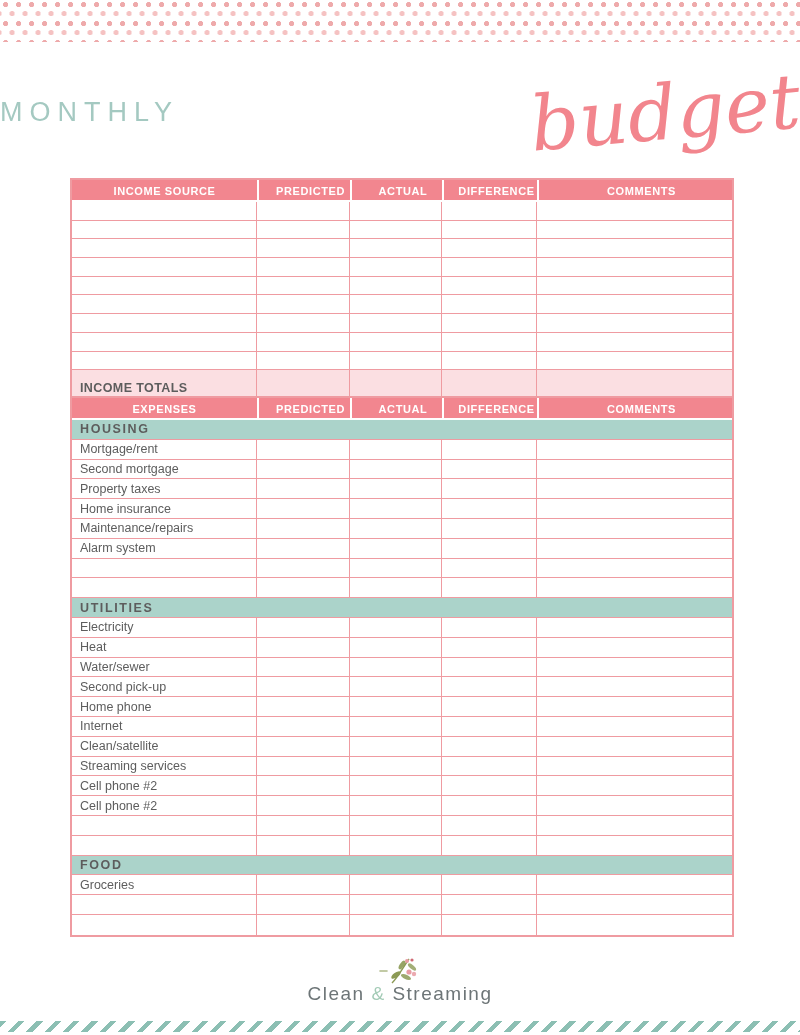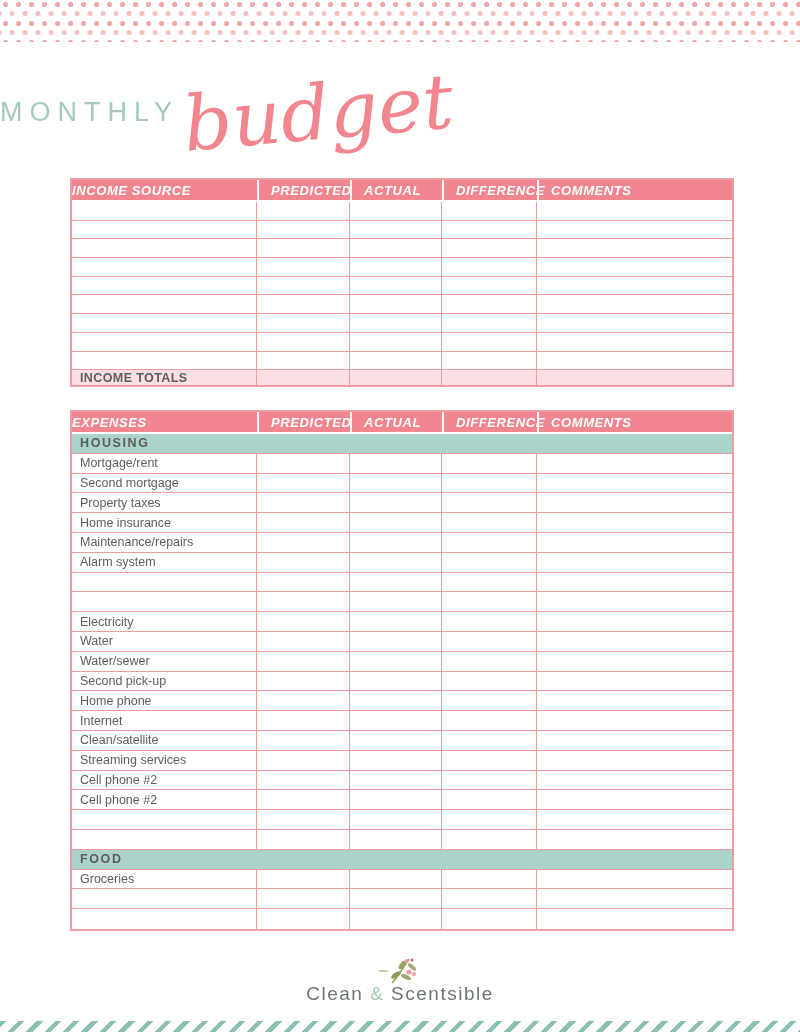--- a/index.html
+++ b/index.html
@@ -31,61 +31,60 @@
     position:absolute;top:0;left:0;width:800px;height:42px;
     background-image:
       radial-gradient(circle at 2.6px 2.6px, var(--dot-pink) 2.3px, transparent 2.9px),
       radial-gradient(circle at 2.6px 2.6px, var(--dot-pink-light) 2.3px, transparent 2.9px);
     background-size:13px 19px,13px 19px;
     background-position:3px 2px,9.5px 11px;
   }
   
   .title-row{
     position:absolute;top:42px;left:0;width:800px;height:130px;
-    display:flex;align-items:center;justify-content:flex-start;
+    display:flex;align-items:center;justify-content:space-between;
   }
   .title-side{
     font-size:27px;letter-spacing:7px;font-weight:500;
     color:var(--title-sage);margin-top:10px;
   }
   .title-script{
     font-family:"DejaVu Serif",serif;font-style:italic;
     font-size:76px;line-height:1;color:var(--script-pink);
     margin:0 0 0 4px;position:relative;top:6px;
     transform:rotate(-5deg);
   }
   
   table.budget{
     position:absolute;left:70px;width:660px;
     border-collapse:separate;border-spacing:0;table-layout:fixed;
     border:2px solid var(--grid-pink);
     background:#fff;
   }
   #income-table{top:178px;}
-  #expenses-table{top:410px;}
+  #expenses-table{top:396px;}
   table.budget th{
     background:var(--header-pink);color:#fff;
-    font-size:13px;font-weight:bold;letter-spacing:.6px;
-    height:22px;padding:1px 0 0 0;text-align:left;
+    font-size:11px;font-weight:bold;letter-spacing:.6px;
+    height:22px;padding:1px 0 0 0;text-align:center;
     border-bottom:2px solid #fff;
-    font-style:italic;
   }
   table.budget th + th{border-left:2px solid #fff;padding-left:12px;}
   table.budget td{
     height:18.7px;padding:0 0 0 8px;
     font-size:12.5px;color:var(--label-gray);
     border-right:1px solid var(--grid-pink);
     border-bottom:1px solid var(--grid-pink);
     overflow:hidden;white-space:nowrap;
   }
   #expenses-table td{height:19.8px;}
   table.budget td:last-child{border-right:none;}
   table.budget tr:last-child td{border-bottom:none;}
   tr.totals-row td{
-    background:var(--totals-bg);height:15px;
+    background:var(--totals-bg);height:36px;
   }
   td.totals-label{
     color:var(--totals-text);font-weight:bold;font-size:13px;letter-spacing:.4px;
   }
   td.section-bar{
     background:var(--section-teal);color:#fff;
     text-align:left;font-weight:bold;font-size:12.5px;letter-spacing:1.6px;
     height:18px;padding:0;
   }
   
@@ -277,28 +276,31 @@
         <td></td>
       </tr>
       <tr>
         <td class="label"></td>
         <td></td>
         <td></td>
         <td></td>
         <td></td>
       </tr>
       <tr>
+        <td class="section-bar" colspan="5">UTILITIES</td>
+      </tr>
+      <tr>
         <td class="label">Electricity</td>
         <td></td>
         <td></td>
         <td></td>
         <td></td>
       </tr>
       <tr>
-        <td class="label">Water</td>
+        <td class="label">Heat</td>
         <td></td>
         <td></td>
         <td></td>
         <td></td>
       </tr>
       <tr>
         <td class="label">Water/sewer</td>
         <td></td>
         <td></td>
         <td></td>
@@ -403,17 +405,17 @@
     <ellipse cx="26" cy="12" rx="5" ry="2.2" fill="var(--leaf-green,#8c9a55)" transform="rotate(-55 26 12)" opacity="0.9"></ellipse>
     <ellipse cx="36" cy="14" rx="5" ry="2.1" fill="var(--leaf-green,#8c9a55)" transform="rotate(40 36 14)" opacity="0.8"></ellipse>
     <circle cx="33" cy="19" r="2.6" fill="var(--berry-pink,#e89ba2)"></circle>
     <circle cx="38" cy="21" r="2.2" fill="var(--berry-pink,#e89ba2)" opacity="0.85"></circle>
     <circle cx="31" cy="8" r="2" fill="var(--berry-pink,#e89ba2)"></circle>
     <circle cx="36" cy="7" r="1.6" fill="#cf6a74"></circle>
   </svg>
   <div class="brand-line">
     <span>Clean</span>
     <span class="brand-amp">&amp;</span>
-    <span>Scentsible</span>
+    <span>Streaming</span>
   </div>
 </div>
 
 <div class="stripe-band"></div>
 
 </body></html>

